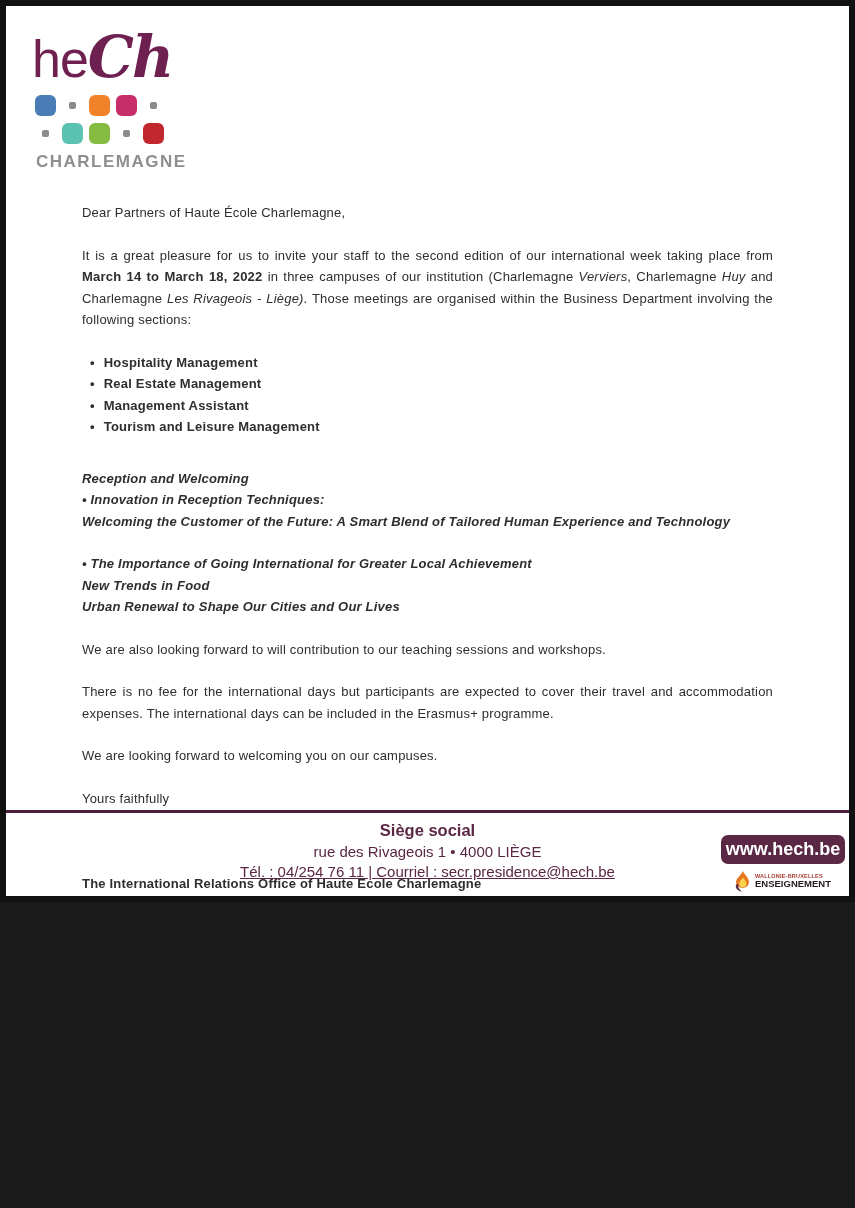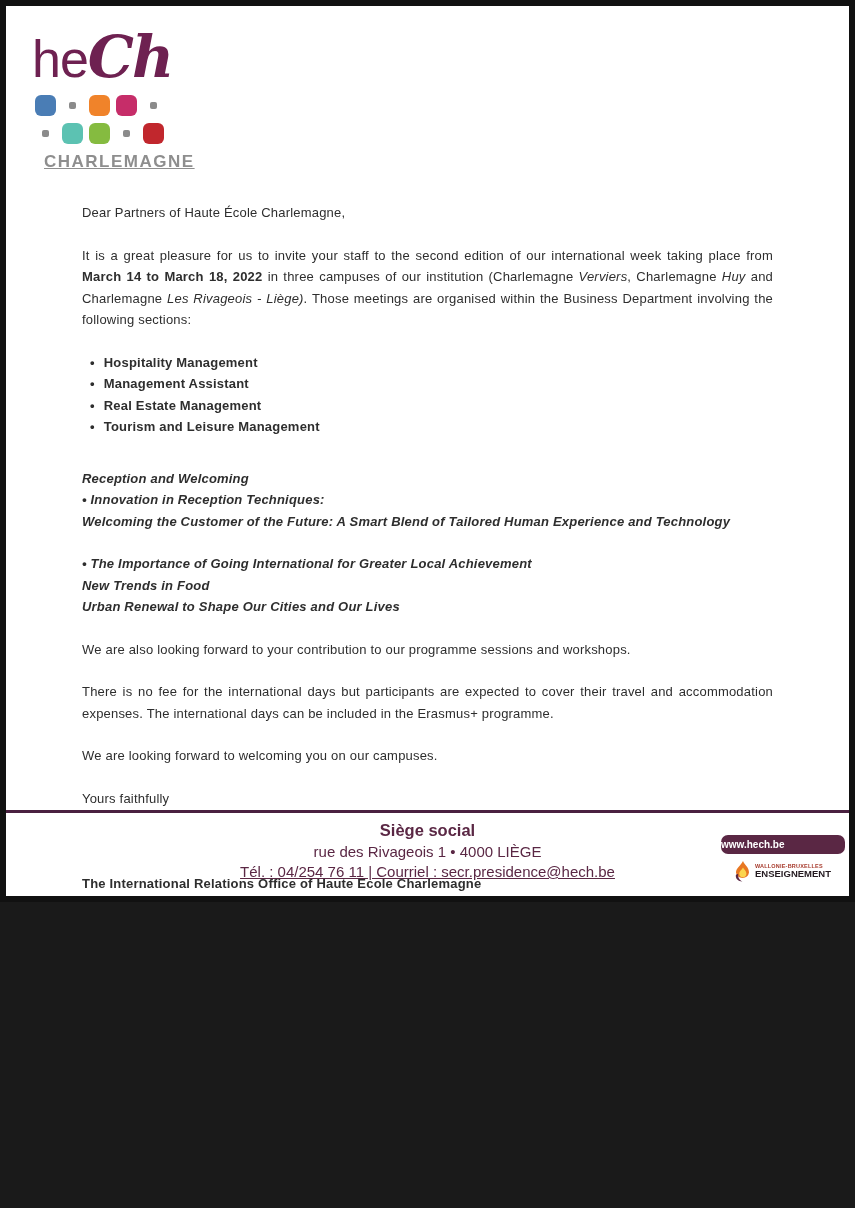--- a/index.html
+++ b/index.html
@@ -28,22 +28,22 @@
   }
   .logo-grid {
     display:grid; margin:8px 0 0 2px;
     grid-template-columns:repeat(5, 22px);
     grid-auto-rows:22px; column-gap:5px; row-gap:6px;
   }
   .logo-grid .cell { display:flex; align-items:center; justify-content:center; }
   .sq { width:21px; height:21px; border-radius:6px; }
   .dotm { width:7px; height:7px; border-radius:2px; }
   .charlemagne {
-    margin:8px 0 0 12px; font-size:17px; font-weight:700;
-    letter-spacing:1.5px; color:var(--gray,#8e8e8e);text-decoration:underline;
+    margin:8px 0 0 4px; font-size:17px; font-weight:700;
+    letter-spacing:1.5px; color:var(--gray,#8e8e8e);
   }
   
   .body {
     margin:30px 76px 0 76px;
     font-size:13px; line-height:21.5px;
     letter-spacing:0.2px;
   }
   .p { margin:0 0 21px 0; text-align:justify; }
   .left { text-align:left; }
   ul.sections { list-style:none; margin:0 0 30px 0; padding:0 0 0 8px; font-weight:700; }
@@ -59,22 +59,22 @@
     border-top:3px solid var(--rule,#4a2040);
     color:var(--accent,#5a2744);
     text-align:center;
   }
   .footer-title { margin-top:8px; font-size:16.5px; font-weight:700; }
   .footer-address { margin-top:3px; font-size:15px; }
   .footer-contact { margin-top:3px; font-size:15px;text-decoration:underline; }
   .footer-right { position:absolute; right:4px; top:22px; width:124px; }
   .badge {
     display:block; background:var(--accent,#5a2744); color:#ffffff;
-    font-size:10px; font-weight:700; border-radius:7px;
-    padding:4px 0; text-align:left;
+    font-size:18px; font-weight:700; border-radius:7px;
+    padding:4px 0; text-align:center;
   }
   .wbe { display:flex; align-items:center; justify-content:center; gap:5px; margin-top:7px; }
   .wbe-text { text-align:left; line-height:1.05; }
   .wbe-line1 { font-size:5.5px; font-weight:700; color:#a73a2c; letter-spacing:0.2px; }
   .wbe-line2 { font-size:9.5px; font-weight:800; color:#241a20; }
 </style>
 </head>
 <body>
 
 <div class="page">
@@ -119,41 +119,41 @@
   </div>
 
   <div class="body">
     <p class="p left">Dear Partners of Haute École Charlemagne,</p>
 
     <p class="p"><span>It is a great pleasure for us to invite your staff to the second edition of our international week taking place from </span><span style="font-weight: 700;">March 14 to March 18, 2022</span><span> in three campuses of our institution (Charlemagne </span><span style="font-style: italic;">Verviers</span><span>, Charlemagne </span><span style="font-style: italic;">Huy</span><span> and Charlemagne </span><span style="font-style: italic;">Les Rivageois - Liège)</span><span>. Those meetings are organised within the Business Department involving the following sections:</span></p>
 
     <ul class="sections">
 
     <li>Hospitality Management</li>
+        <li>Real Estate Management</li>
         <li>Management Assistant</li>
-        <li>Real Estate Management</li>
         <li>Tourism and Leisure Management</li>
       </ul>
 
 
     <div class="themes">
 
     <div>Reception and Welcoming</div>
         <div>• Innovation in Reception Techniques:</div>
         <div>Welcoming the Customer of the Future: A Smart Blend of Tailored Human Experience and Technology</div>
       </div>
 
     <div class="themes">
 
     <div>• The Importance of Going International for Greater Local Achievement</div>
         <div>New Trends in Food</div>
         <div>Urban Renewal to Shape Our Cities and Our Lives</div>
       </div>
 
-    <p class="p">We are also looking forward to your contribution to our programme sessions and workshops.</p>
+    <p class="p">We are also looking forward to will contribution to our teaching sessions and workshops.</p>
 
     <p class="p">There is no fee for the international days but participants are expected to cover their travel and accommodation expenses. The international days can be included in the Erasmus+ programme.</p>
 
     <p class="p left">We are looking forward to welcoming you on our campuses.</p>
 
     <p class="p left closing">Yours faithfully</p>
 
     <div class="signature">
       <div>The International Relations Office of Haute Ecole Charlemagne</div>
       <div>and The International Week Organisation Team</div>

